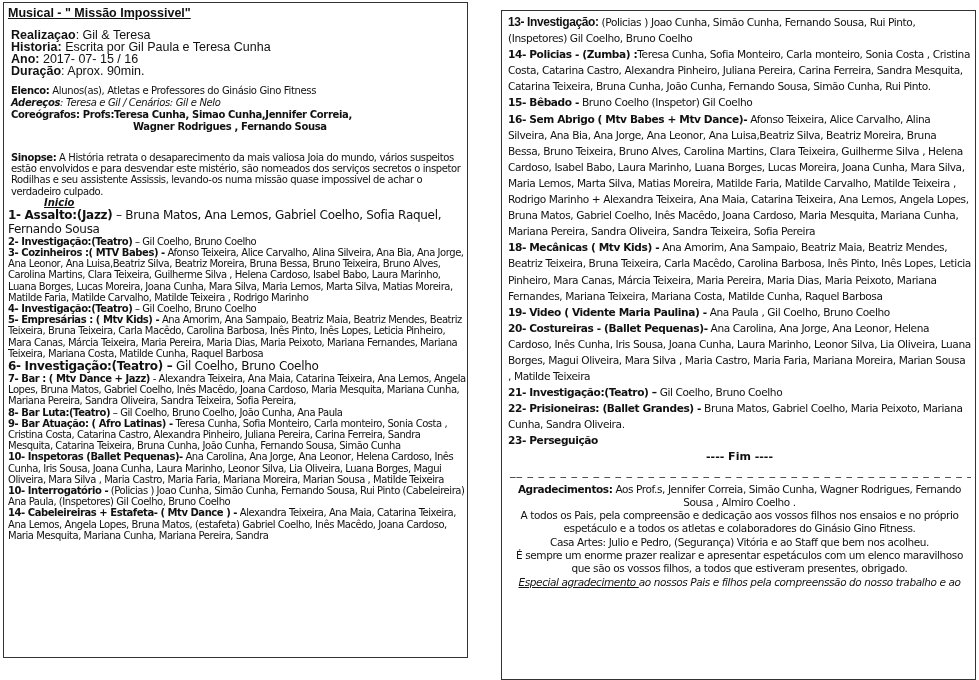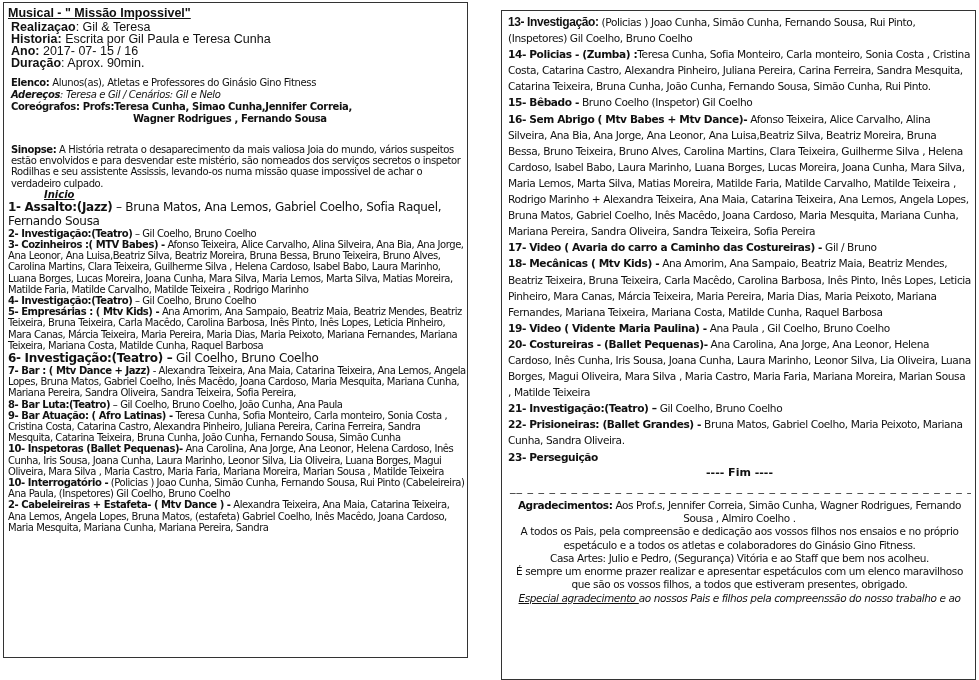--- a/index.html
+++ b/index.html
@@ -1,21 +1,21 @@
 <!DOCTYPE html>
 <html><head>
 <meta charset="utf-8">
 <style>
   html, body { margin:0; padding:0; background:#ffffff; }
   body { width:979px; height:680px; position:relative; overflow:hidden; color:#111; }
   .box { position:absolute; border:1px solid #333; background:#fff; box-sizing:border-box; }
   #left { left:3px; top:2px; width:465px; height:656px; padding:3px 0 0 4px; }
   #right { left:501px; top:10px; width:475px; height:670px; padding:3px 4px 0 6px; }
   .title { font-family:"Liberation Sans", sans-serif; font-weight:bold; font-size:12.5px; text-decoration:underline; line-height:15px; }
-  .meta { font-family:"Liberation Sans", sans-serif; font-size:12.5px; line-height:12px; margin-top:0; padding-left:3px; }
+  .meta { font-family:"Liberation Sans", sans-serif; font-size:12.5px; line-height:12px; margin-top:8px; padding-left:3px; }
   .meta b { font-weight:bold; }
   .elenco { font-family:"DejaVu Sans", sans-serif; font-size:10px; line-height:12px; margin-top:8px; padding-left:3px; letter-spacing:-0.35px; }
   .indent2 { padding-left:122px; font-weight:bold; }
   .sinopse { font-family:"DejaVu Sans", sans-serif; font-size:10px; line-height:11.2px; margin-top:19px; padding-left:3px; letter-spacing:-0.4px; }
   .inicio { font-family:"DejaVu Sans", sans-serif; font-size:10px; font-style:italic; font-weight:bold; text-decoration:underline; line-height:11px;margin-left:36px; }
   .scene { font-family:"DejaVu Sans", sans-serif; font-size:10px; line-height:11.2px; letter-spacing:-0.45px; }
   .scene.big { font-size:12px; line-height:14px; letter-spacing:-0.3px; }
   .scene b { font-weight:bold; }
   #right .scene { font-size:10.6px; line-height:16.1px; letter-spacing:-0.4px; }
   #right .scene.s13 b { font-family:"Liberation Sans", sans-serif; font-size:12px; }
@@ -55,31 +55,30 @@
     <div class="scene"><b>2- Investigação:(Teatro)</b><span> – Gil Coelho, Bruno Coelho</span></div>
     <div class="scene"><b>3- Cozinheiros :( MTV Babes) -</b><span> Afonso Teixeira, Alice Carvalho, Alina Silveira, Ana Bia, Ana Jorge, Ana Leonor, Ana Luisa,Beatriz Silva, Beatriz Moreira, Bruna Bessa, Bruno Teixeira, Bruno Alves, Carolina Martins, Clara Teixeira, Guilherme Silva , Helena Cardoso, Isabel Babo, Laura Marinho, Luana Borges, Lucas Moreira, Joana Cunha, Mara Silva, Maria Lemos, Marta Silva, Matias Moreira, Matilde Faria, Matilde Carvalho, Matilde Teixeira , Rodrigo Marinho</span></div>
     <div class="scene"><b>4- Investigação:(Teatro)</b><span> – Gil Coelho, Bruno Coelho</span></div>
     <div class="scene"><b>5- Empresárias : ( Mtv Kids) -</b><span> Ana Amorim, Ana Sampaio, Beatriz Maia, Beatriz Mendes, Beatriz Teixeira, Bruna Teixeira, Carla Macêdo, Carolina Barbosa, Inês Pinto, Inês Lopes, Leticia Pinheiro, Mara Canas, Márcia Teixeira, Maria Pereira, Maria Dias, Maria Peixoto, Mariana Fernandes, Mariana Teixeira, Mariana Costa, Matilde Cunha, Raquel Barbosa</span></div>
     <div class="scene big"><b>6- Investigação:(Teatro) –</b><span> Gil Coelho, Bruno Coelho</span></div>
     <div class="scene"><b>7- Bar : ( Mtv Dance + Jazz)</b><span> - Alexandra Teixeira, Ana Maia, Catarina Teixeira, Ana Lemos, Angela Lopes, Bruna Matos, Gabriel Coelho, Inês Macêdo, Joana Cardoso, Maria Mesquita, Mariana Cunha, Mariana Pereira, Sandra Oliveira, Sandra Teixeira, Sofia Pereira,</span></div>
     <div class="scene"><b>8- Bar Luta:(Teatro)</b><span> – Gil Coelho, Bruno Coelho, João Cunha, Ana Paula</span></div>
     <div class="scene"><b>9- Bar Atuação: ( Afro Latinas) -</b><span> Teresa Cunha, Sofia Monteiro, Carla monteiro, Sonia Costa , Cristina Costa, Catarina Castro, Alexandra Pinheiro, Juliana Pereira, Carina Ferreira, Sandra Mesquita, Catarina Teixeira, Bruna Cunha, João Cunha, Fernando Sousa, Simão Cunha</span></div>
     <div class="scene"><b>10- Inspetoras (Ballet Pequenas)-</b><span> Ana Carolina,  Ana Jorge, Ana Leonor, Helena Cardoso, Inês Cunha, Iris Sousa, Joana Cunha,  Laura Marinho, Leonor Silva, Lia Oliveira, Luana Borges, Magui Oliveira, Mara Silva , Maria Castro, Maria Faria, Mariana Moreira, Marian Sousa , Matilde Teixeira</span></div>
     <div class="scene"><b>10- Interrogatório -</b><span> (Policias ) Joao Cunha, Simão Cunha, Fernando Sousa, Rui Pinto (Cabeleireira) Ana Paula, (Inspetores) Gil Coelho, Bruno Coelho</span></div>
-    <div class="scene"><b>2- Cabeleireiras + Estafeta- ( Mtv Dance ) -</b><span> Alexandra Teixeira, Ana Maia, Catarina Teixeira, Ana Lemos, Angela Lopes, Bruna Matos, (estafeta) Gabriel Coelho, Inês Macêdo, Joana Cardoso, Maria Mesquita, Mariana Cunha, Mariana Pereira, Sandra</span></div>
+    <div class="scene"><b>14- Cabeleireiras + Estafeta- ( Mtv Dance ) -</b><span> Alexandra Teixeira, Ana Maia, Catarina Teixeira, Ana Lemos, Angela Lopes, Bruna Matos, (estafeta) Gabriel Coelho, Inês Macêdo, Joana Cardoso, Maria Mesquita, Mariana Cunha, Mariana Pereira, Sandra</span></div>
   </div>
 </div>
 
 <div class="box" id="right">
   <div>
     <div class="scene s13"><b>13- Investigação:</b><span> (Policias ) Joao Cunha, Simão Cunha, Fernando Sousa, Rui Pinto, (Inspetores) Gil Coelho, Bruno Coelho</span></div>
     <div class="scene"><b>14- Policias - (Zumba) :</b><span>Teresa Cunha, Sofia Monteiro, Carla monteiro, Sonia Costa , Cristina Costa, Catarina Castro, Alexandra Pinheiro, Juliana Pereira, Carina Ferreira, Sandra Mesquita, Catarina Teixeira, Bruna Cunha, João Cunha, Fernando Sousa, Simão Cunha, Rui Pinto.</span></div>
     <div class="scene"><b>15- Bêbado -</b><span> Bruno Coelho (Inspetor) Gil Coelho</span></div>
     <div class="scene"><b>16- Sem Abrigo ( Mtv Babes + Mtv Dance)-</b><span> Afonso Teixeira, Alice Carvalho, Alina Silveira, Ana Bia, Ana Jorge, Ana Leonor, Ana Luisa,Beatriz Silva, Beatriz Moreira, Bruna Bessa, Bruno Teixeira, Bruno Alves, Carolina Martins, Clara Teixeira, Guilherme Silva , Helena Cardoso, Isabel Babo, Laura Marinho, Luana Borges, Lucas Moreira, Joana Cunha, Mara Silva, Maria Lemos, Marta Silva, Matias Moreira, Matilde Faria, Matilde Carvalho, Matilde Teixeira , Rodrigo Marinho + Alexandra Teixeira, Ana Maia, Catarina Teixeira, Ana Lemos, Angela Lopes, Bruna Matos, Gabriel Coelho, Inês Macêdo, Joana Cardoso, Maria Mesquita, Mariana Cunha, Mariana Pereira, Sandra Oliveira, Sandra Teixeira, Sofia Pereira</span></div>
-    <div class="scene"><b>17-  Video ( Avaria do carro a Caminho das Costureiras) -</b><span> Gil / Bruno</span></div>
     <div class="scene"><b>18- Mecânicas ( Mtv Kids) -</b><span> Ana Amorim, Ana Sampaio, Beatriz Maia, Beatriz Mendes, Beatriz Teixeira, Bruna Teixeira, Carla Macêdo, Carolina Barbosa, Inês Pinto, Inês Lopes, Leticia Pinheiro, Mara Canas, Márcia Teixeira, Maria Pereira, Maria Dias, Maria Peixoto, Mariana Fernandes, Mariana Teixeira, Mariana Costa, Matilde Cunha, Raquel Barbosa</span></div>
     <div class="scene"><b>19- Video ( Vidente Maria Paulina) -</b><span> Ana Paula , Gil Coelho, Bruno Coelho</span></div>
     <div class="scene"><b>20- Costureiras - (Ballet Pequenas)-</b><span> Ana Carolina,  Ana Jorge, Ana Leonor, Helena Cardoso, Inês Cunha, Iris Sousa, Joana Cunha,  Laura Marinho, Leonor Silva, Lia Oliveira, Luana Borges, Magui Oliveira, Mara Silva , Maria Castro, Maria Faria, Mariana Moreira, Marian Sousa , Matilde Teixeira</span></div>
     <div class="scene"><b>21- Investigação:(Teatro) –</b><span> Gil Coelho, Bruno Coelho</span></div>
     <div class="scene"><b>22- Prisioneiras: (Ballet Grandes) -</b><span> Bruna Matos, Gabriel Coelho, Maria Peixoto, Mariana Cunha, Sandra Oliveira.</span></div>
     <div class="scene"><b>23- Perseguição</b><span></span></div>
   </div>
 
   <div class="fim">---- Fim ----</div>
   <div class="dashes">__ _ _ _ _ _ _ _ _ _ _ _ _ _ _ _ _ _ _ _ _ _ _ _ _ _ _ _ _ _ _ _ _ _ _ _ _ _ _ _ _ _ _ __</div>

